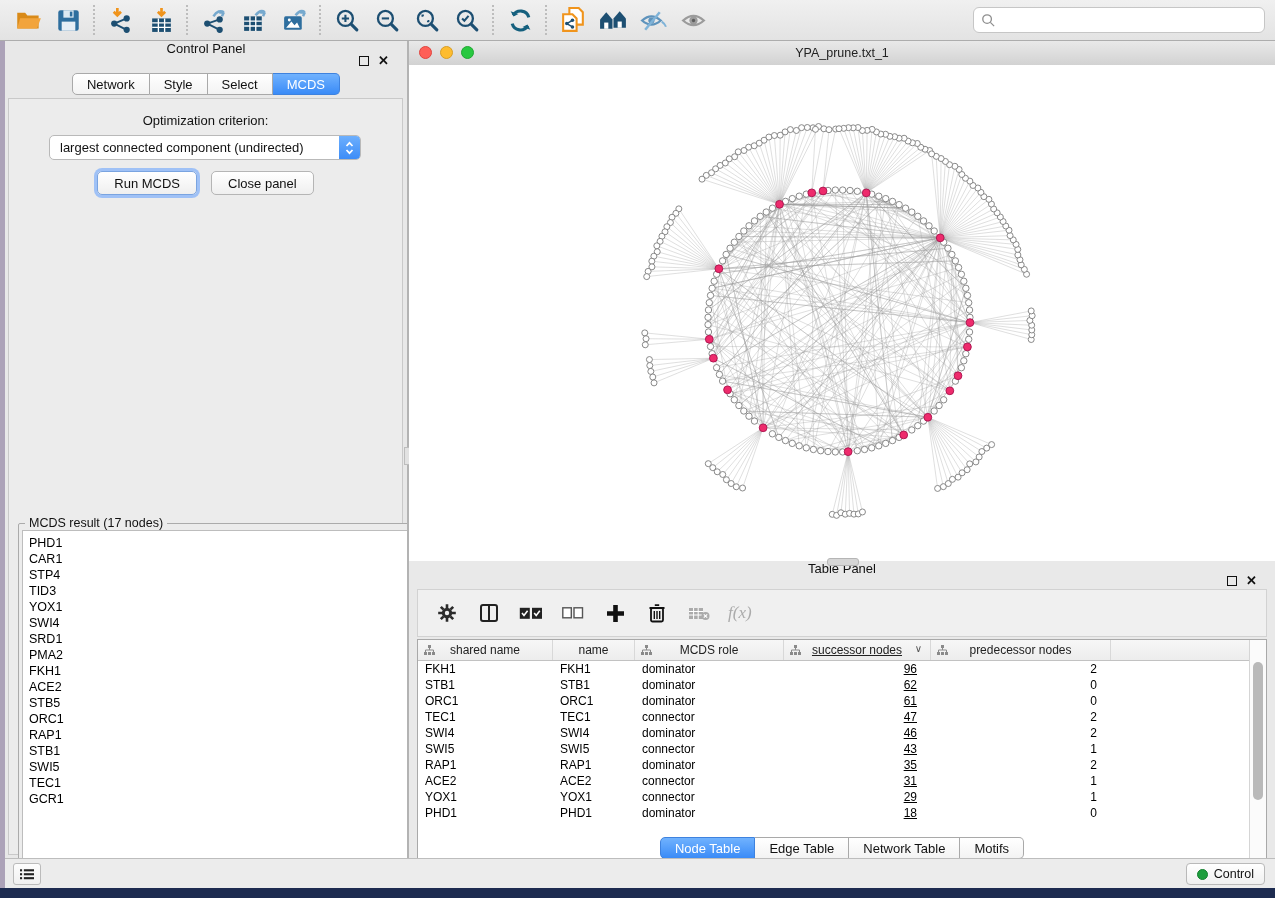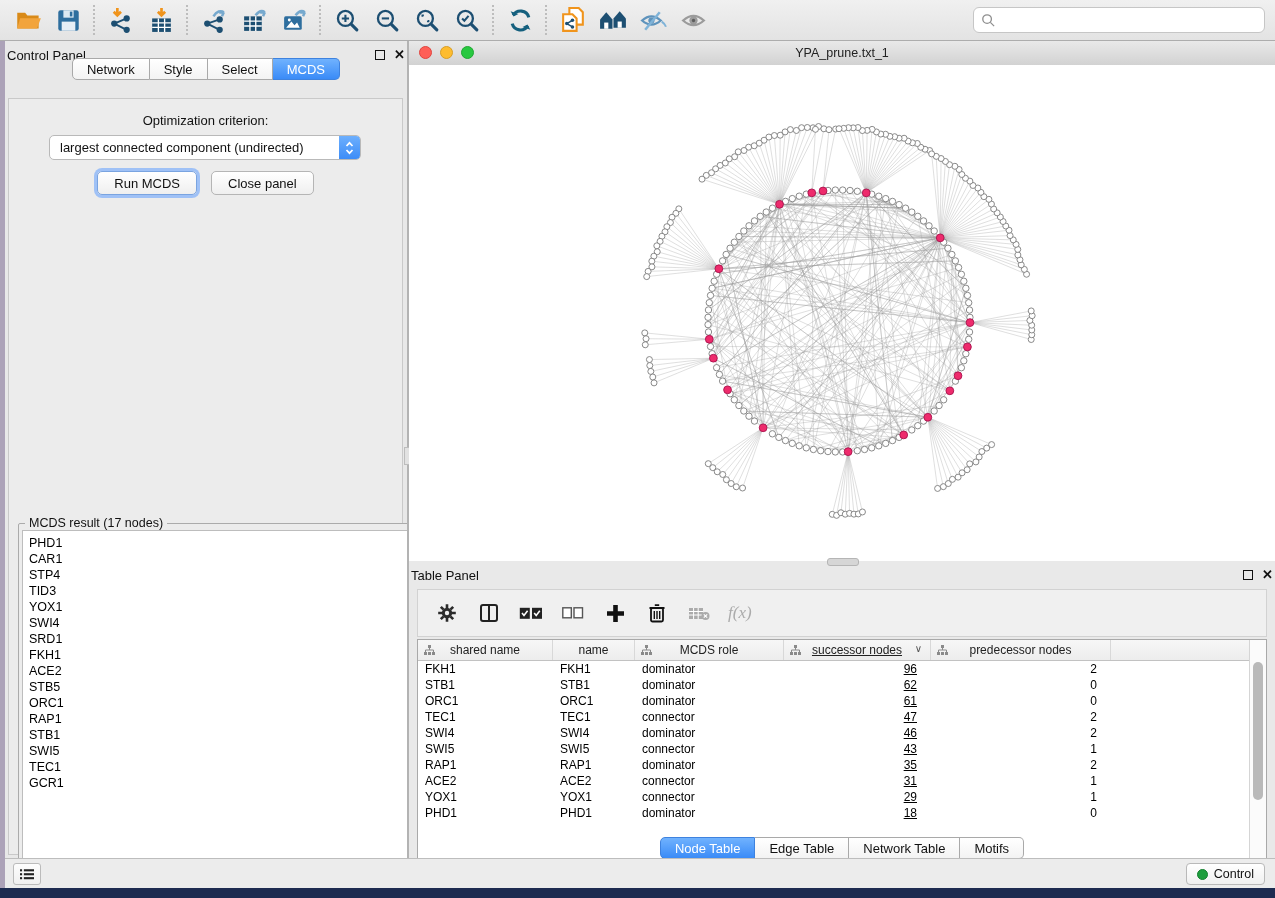--- a/index.html
+++ b/index.html
@@ -18,26 +18,26 @@
              border:1px solid #C6C6C6;border-radius:6px;display:flex;align-items:center;box-sizing:border-box;}
   .searchbox input{border:none;outline:none;flex:1;font-size:13px;background:transparent;padding:0 6px 0 2px;}
   .mag{margin-left:7px;}
 
   
   .left-strip{position:absolute;left:0;top:41px;width:5px;height:847px;background:#ACA2B8;}
   .bottom-strip{position:absolute;left:0;top:888px;width:1275px;height:10px;background:#1D2B50;}
 
   
   .control-panel{position:absolute;left:5px;top:41px;width:402px;height:817px;background:#E8E8E8;box-sizing:border-box;}
-  .panel-header{height:28px;display:flex;align-items:center;padding:0 2px;box-sizing:border-box;}
+  .panel-header{height:28px;display:flex;align-items:center;padding:0 18px;box-sizing:border-box;flex-direction:column;}
   .panel-title{font-size:13px;color:#111;}
   .panel-hbtns{margin-left:auto;display:flex;align-items:center;gap:9px;}
   .float-btn{width:10px;height:10px;border:1.6px solid #111;display:inline-block;box-sizing:border-box;}
   .close-btn{font-size:13px;font-weight:bold;color:#111;line-height:10px;}
-  .seg-row{position:absolute;left:0;top:17px;width:100%;display:flex;justify-content:center;}
+  .seg-row{position:absolute;left:0;top:32px;width:100%;display:flex;justify-content:center;}
   .seg{display:flex;}
   .seg button{height:22px;border:1px solid #A9A9A9;border-left:none;background:linear-gradient(#FFFFFF,#F3F3F3);
               font-size:13px;color:#111;padding:0 14px;cursor:default;font-family:inherit;}
   .seg button:first-child{border-left:1px solid #A9A9A9;border-radius:5px 0 0 5px;}
   .seg button:last-child{border-radius:0 5px 5px 0;}
   .seg button.active{background:linear-gradient(#70B2FE,#3A8BF7);color:#FFF;border-color:#3E82DE;}
   .cp-body{position:absolute;left:3px;top:57px;width:395px;height:757px;background:#ECECEC;
            border:1px solid #C9C9C9;box-sizing:border-box;}
   .opt-label{text-align:center;font-size:13px;color:#111;margin-top:14px;}
   .dropdown{position:absolute;left:40px;top:36px;width:312px;height:25px;background:#FFF;border:1px solid #B9B9B9;
@@ -288,20 +288,21 @@
         <span class="mcds-legend">MCDS result (17 nodes)</span>
         <div class="mcds-list">
           <div class="mcds-items">
               <div class="mcds-item">PHD1</div>
               <div class="mcds-item">CAR1</div>
               <div class="mcds-item">STP4</div>
               <div class="mcds-item">TID3</div>
               <div class="mcds-item">YOX1</div>
               <div class="mcds-item">SWI4</div>
               <div class="mcds-item">SRD1</div>
+              <div class="mcds-item">PMA2</div>
               <div class="mcds-item">FKH1</div>
               <div class="mcds-item">ACE2</div>
               <div class="mcds-item">STB5</div>
               <div class="mcds-item">ORC1</div>
               <div class="mcds-item">RAP1</div>
               <div class="mcds-item">STB1</div>
               <div class="mcds-item">SWI5</div>
               <div class="mcds-item">TEC1</div>
               <div class="mcds-item">GCR1</div>
             </div>

